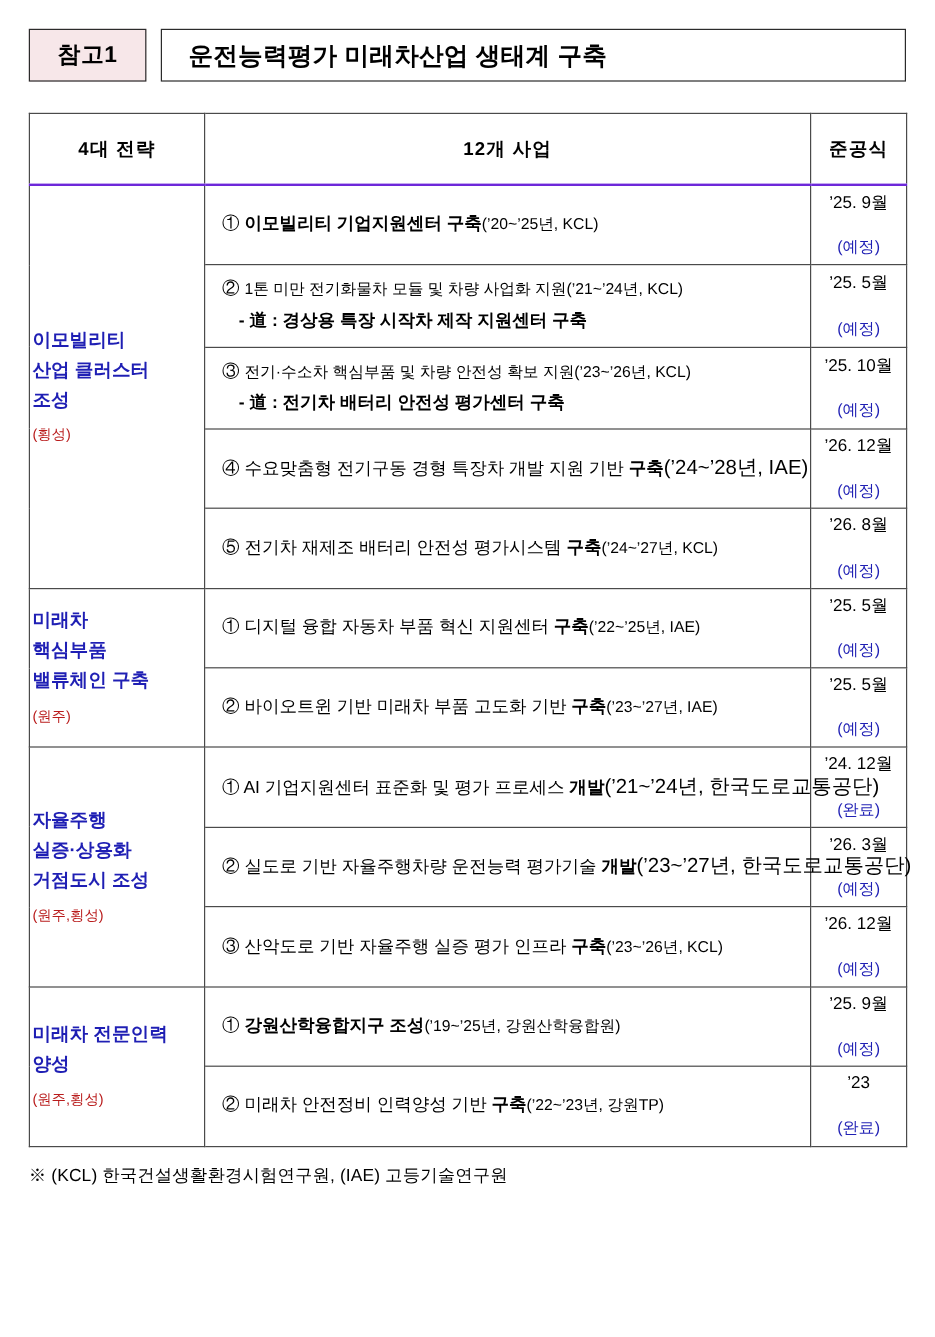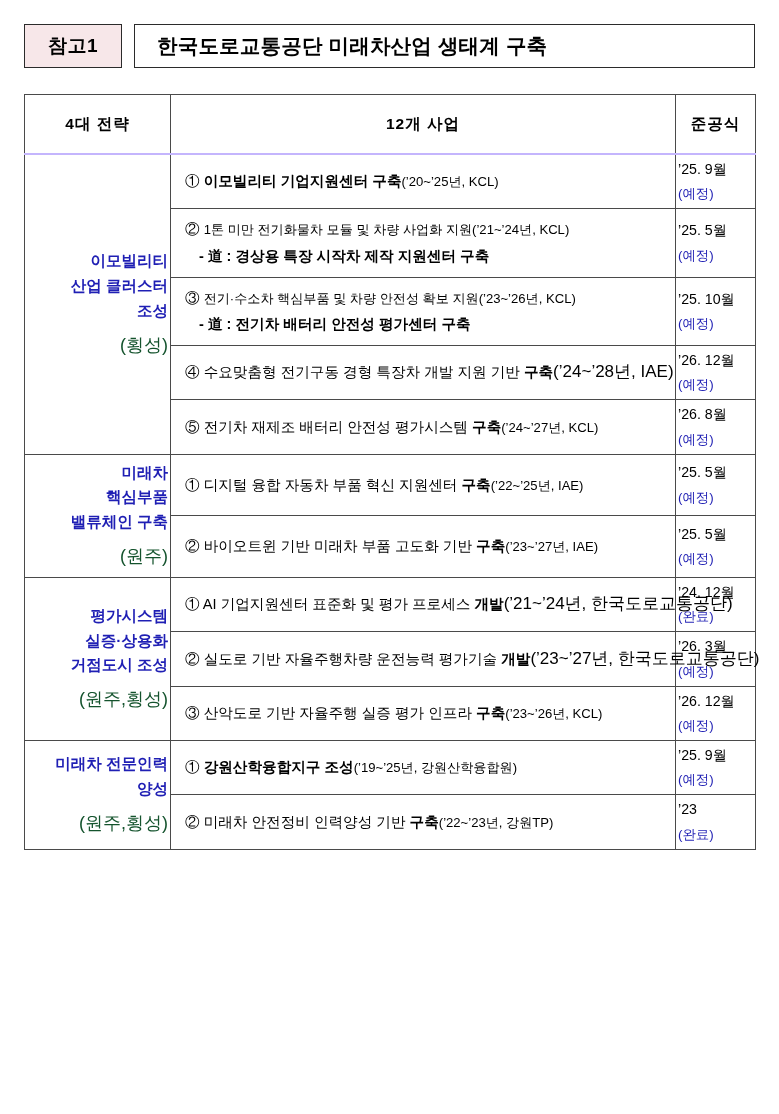--- a/index.html
+++ b/index.html
@@ -68,39 +68,39 @@
   table.main th, table.main td {
     border: 1px solid #4a4a4a;
     vertical-align: middle;
   }
   table.main thead th {
     height: 56px;
     font-size: 15.5px;
     font-weight: bold;
     text-align: center;
     letter-spacing: 1px;
-    border-bottom: 2px solid #c4b5fd;
+    border-bottom: 2px solid #6d28d9;
   }
   col.c-strategy { width: 146px; }
   col.c-project  { width: 505px; }
   col.c-date     { width: 80px; }
 
   td.strategy {
-    text-align: right;
+    text-align: left;
     color: #1f1fb4;
     font-weight: bold;
     font-size: 15.5px;
     line-height: 1.6;
     padding: 6px 2px;
   }
   td.strategy .sub {
     display: block;
-    color: #14532d;
+    color: #b91c1c;
     font-weight: normal;
-    font-size: 18px;
+    font-size: 12px;
     margin-top: 7px;
   }
 
   td.project {
     padding: 9px 12px 9px 14px;
     font-size: 14.6px;
     line-height: 1.55;
     text-align: left;
   }
   td.project .line {
@@ -116,48 +116,48 @@
     font-size: 17px;
   }
   td.project .sub-line {
     display: block;
     margin-top: 4px;
     padding-left: 14px;
     white-space: nowrap;
   }
 
   td.date {
-    text-align: left;
+    text-align: center;
     font-size: 14.2px;
     line-height: 1.5;
     padding: 4px 2px;
   }
   td.date .status {
     display: block;
     color: #1f1fb4;
     font-size: 13.4px;
-    margin-top: 4px;
+    margin-top: 16px;
   }
 
   .grp-top > td { border-top: 2px solid #3a3a3a; }
 
   .footnote {
     margin-top: 14px;
     font-size: 14.5px;
     letter-spacing: 0.1px;
   }
 </style>
 </head>
 <body>
 
 <div class="page">
 
   <div class="header">
     <div class="ref-badge">참고1</div>
-    <div class="title-box">한국도로교통공단 미래차산업 생태계 구축</div>
+    <div class="title-box">운전능력평가 미래차산업 생태계 구축</div>
   </div>
 
   <div class="table-wrap">
     <table class="main">
       <colgroup>
         <col class="c-strategy">
         <col class="c-project">
         <col class="c-date">
       </colgroup>
       <thead>
@@ -273,21 +273,21 @@
             </span>
           </td>
           <td class="date">
             <span>’25. 5월</span>
             <span class="status">(예정)</span>
           </td>
         </tr>
 
         <tr class="grp-top">
           <td class="strategy" rowspan="3">
-            <span>평가시스템</span><br>
+            <span>자율주행</span><br>
             <span>실증·상용화</span><br>
             <span>거점도시 조성</span>
             <span class="sub">(원주,횡성)</span>
           </td>
           <td class="project">
             <span class="line">
               <span>①</span>
               <span>AI 기업지원센터 표준화 및 평가 프로세스 </span><span class="bold">개발</span><span class="tiny">(’21~’24년, 한국도로교통공단)</span>
             </span>
           </td>
@@ -351,14 +351,15 @@
           <td class="date">
             <span>’23</span>
             <span class="status">(완료)</span>
           </td>
         </tr>
 
       </tbody>
     </table>
   </div>
 
+  <div class="footnote">※ (KCL) 한국건설생활환경시험연구원, (IAE) 고등기술연구원</div>
 
 </div>
 
 </body></html>

